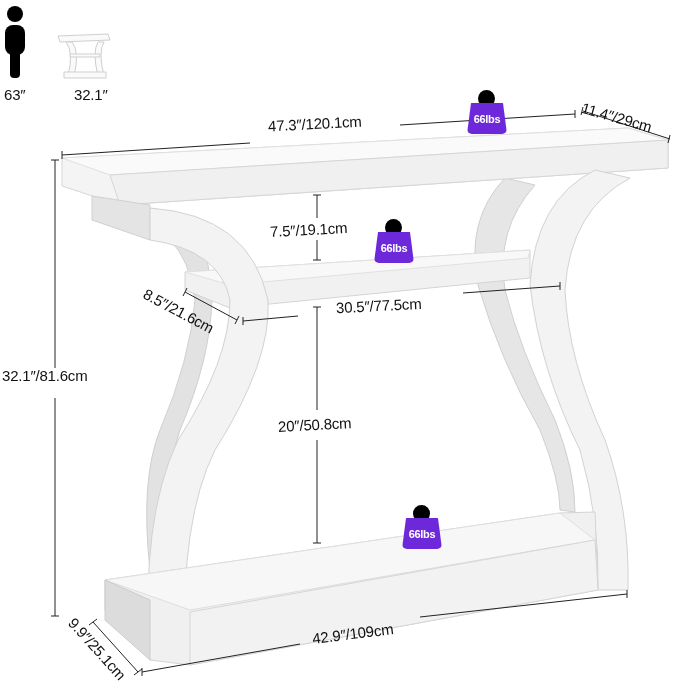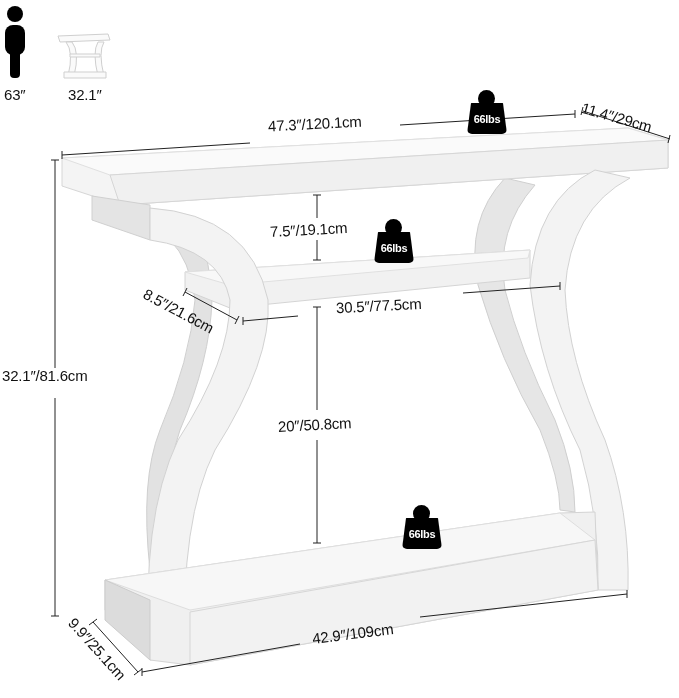--- a/index.html
+++ b/index.html
@@ -2,21 +2,21 @@
 <html><head>
 <meta charset="utf-8">
 <style>
   html,body{margin:0;padding:0;background:#fff;}
   body{width:679px;height:698px;position:relative;overflow:hidden;font-family:"Liberation Sans",sans-serif;color:#111;}
   .stage{position:absolute;left:0;top:0;width:679px;height:698px;padding-left:25px;}
   svg.draw{position:absolute;left:0;top:0;}
   .lbl{position:absolute;font-size:15px;line-height:1;white-space:nowrap;color:#111;letter-spacing:-0.2px;}
   .weight{position:absolute;width:40px;height:44px;}
   .weight .ball{position:absolute;left:11px;top:0;width:17px;height:17px;border-radius:50%;background:#000;}
-  .weight .body{position:absolute;left:0;top:13px;width:40px;height:31px;background:#000000;border-radius:5px;clip-path:polygon(10% 0,90% 0,100% 100%,0 100%);display:flex;align-items:center;justify-content:center;}
+  .weight .body{position:absolute;left:0;top:13px;width:40px;height:31px;background:#6d28d9;border-radius:5px;clip-path:polygon(10% 0,90% 0,100% 100%,0 100%);display:flex;align-items:center;justify-content:center;}
   .weight .body span{color:#fff;font-size:11px;font-weight:bold;letter-spacing:-0.3px;}
 </style>
 </head>
 <body>
 
 <div class="stage">
 
   <svg class="draw" width="679" height="698">
 
     <g>
@@ -98,21 +98,21 @@
       <line x1="134" y1="675" x2="142" y2="669"></line>
 
       <line x1="142" y1="672" x2="300" y2="644"></line>
       <line x1="142" y1="668" x2="142" y2="676"></line>
       <line x1="420" y1="617" x2="627" y2="594"></line>
       <line x1="627" y1="590" x2="627" y2="598"></line>
     </g>
   </svg>
 
   <div class="lbl" style="left:4px;top:87px;">63″</div>
-  <div class="lbl" style="left:68px;top:87px;text-align:center;">32.1″</div>
+  <div class="lbl" style="left:74px;top:87px;text-align:center;">32.1″</div>
 
   <div class="lbl" style="left:268px;top:116px;transform:rotate(-3deg);">47.3″/120.1cm</div>
   <div class="lbl" style="left:584px;top:100px;transform:rotate(16deg);transform-origin:left top;">11.4″/29cm</div>
   <div class="lbl" style="left:270px;top:222px;transform:rotate(-3deg);">7.5″/19.1cm</div>
   <div class="lbl" style="left:148px;top:286px;transform:rotate(28deg);transform-origin:left top;">8.5″/21.6cm</div>
   <div class="lbl" style="left:336px;top:298px;transform:rotate(-3deg);">30.5″/77.5cm</div>
   <div class="lbl" style="left:278px;top:417px;transform:rotate(-3deg);">20″/50.8cm</div>
   <div class="lbl" style="left:2px;top:368px;">32.1″/81.6cm</div>
   <div class="lbl" style="left:77px;top:615px;transform:rotate(48deg);transform-origin:left top;">9.9″/25.1cm</div>
   <div class="lbl" style="left:312px;top:626px;transform:rotate(-7deg);">42.9″/109cm</div>

